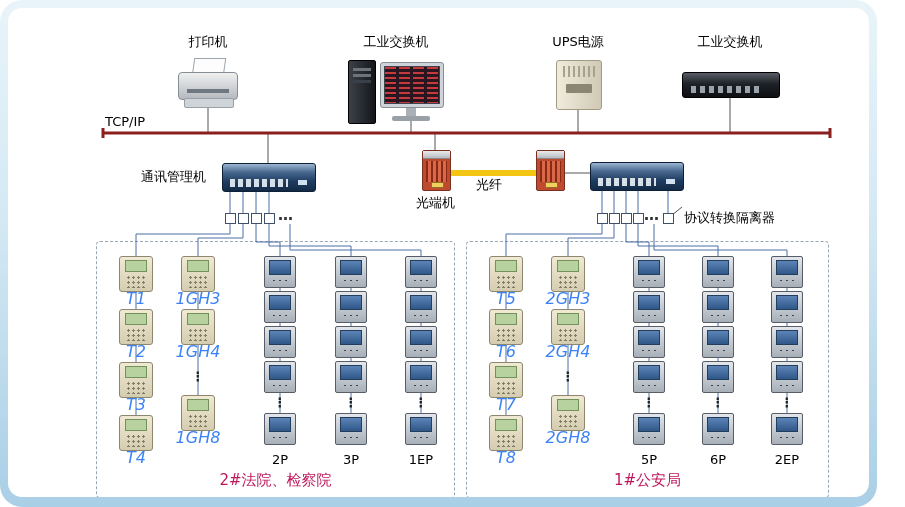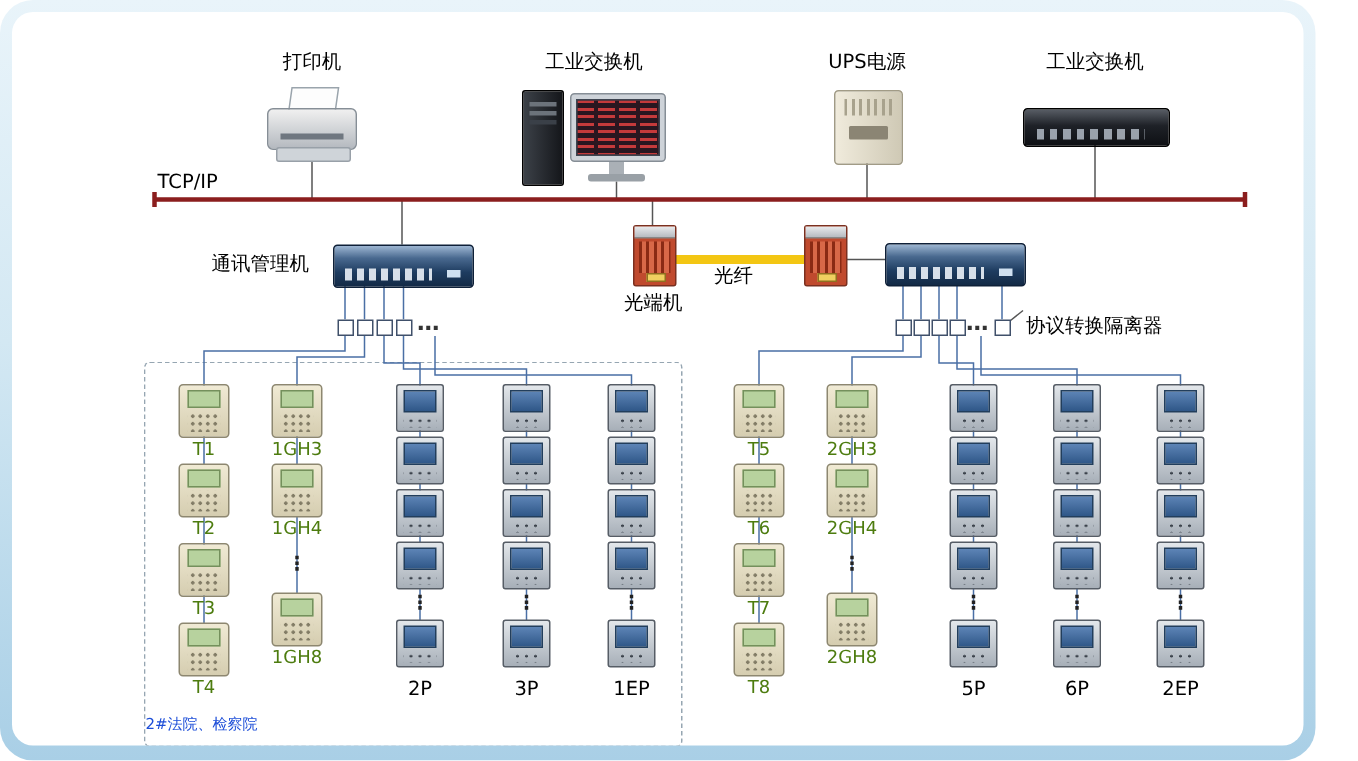--- a/index.html
+++ b/index.html
@@ -43,25 +43,25 @@
   .opt{position:absolute;width:27px;height:39px;border:1px solid #7a3020;background:#c04a2e;border-radius:2px;z-index:2;}
   .o-cap{height:7px;background:linear-gradient(180deg,#e9ebed,#b7bbc0);border-bottom:1px solid #888;}
   .o-body{position:absolute;left:3px;top:10px;right:3px;bottom:8px;background:repeating-linear-gradient(90deg,#8a2a14 0 2px,#d86848 2px 5px);}
   .o-port{position:absolute;left:8px;bottom:2px;width:11px;height:4px;background:#f0d060;border:1px solid #907020;}
 
   .sq{position:absolute;top:205px;width:9px;height:9px;background:#fff;border:1px solid #40506a;z-index:3;}
   .hdots{position:absolute;font-size:15px;font-weight:bold;line-height:14px;color:#333;z-index:3;}
 
   
   .gbox{position:absolute;border:1px dashed #96a6b2;border-radius:4px;z-index:0;}
-  .gcap{position:absolute;left:0;right:0;bottom:7px;font-size:10px;color:#1d4ed8;}
+  .gcap{position:absolute;left:0;right:0;bottom:7px;text-align:center;font-size:15px;color:#be185d;}
 
   .col{position:absolute;top:248px;width:44px;display:flex;flex-direction:column;align-items:center;z-index:2;}
   .unit{display:flex;flex-direction:column;align-items:center;margin-bottom:3px;}
-  .dlabel{font-size:12px;line-height:14px;color:#4d7c0f;}
+  .dlabel{font-size:16px;line-height:14px;color:#3b82f6;font-style:italic;}
   .col-label{font-size:13px;margin-top:4px;color:#000;}
   .vdots{font-size:13px;font-weight:bold;line-height:14px;color:#222;margin-bottom:3px;}
   .vdots-tall{line-height:30px;}
 
   .relay{width:34px;height:36px;background:linear-gradient(180deg,#f0ead4,#d5cdb0);border:1px solid #8d8770;border-radius:3px;box-sizing:border-box;padding:3px 5px 0;}
   .r-scr{height:10px;background:#b7d29e;border:1px solid #74905c;}
   .r-btns{margin-top:2px;height:14px;background-image:radial-gradient(#827c66 1px,rgba(0,0,0,0) 1.2px);background-size:5px 5px;background-position:1px 1px;}
 
   .meter{width:32px;height:32px;background:linear-gradient(180deg,#e3e7eb,#a7afb8);border:1px solid #565d66;border-radius:2px;box-sizing:border-box;padding:3px 4px 0;}
   .m-scr{height:13px;background:linear-gradient(180deg,#5d84b6,#2f5788);border:1px solid #223e5c;}
@@ -156,20 +156,23 @@
     <div class="sq" style="left:589px"></div>
     <div class="sq" style="left:601px"></div>
     <div class="sq" style="left:613px"></div>
     <div class="sq" style="left:625px"></div>
     <div class="hdots" style="left:636px;top:200px">…</div>
     <div class="sq" style="left:655px"></div>
 
     <div class="gbox" style="left:88px;top:233px;width:357px;height:255px">
       <div class="gcap">2#法院、检察院</div>
     </div>
+    <div class="gbox" style="left:458px;top:233px;width:361px;height:255px">
+      <div class="gcap">1#公安局</div>
+    </div>
 
     <div class="col" style="left:106px">
         <div class="unit">
           <div class="relay">
             <div class="r-scr"></div>
             <div class="r-btns"></div>
           </div>
           <div class="dlabel">T1</div>
         </div>
         <div class="unit">

